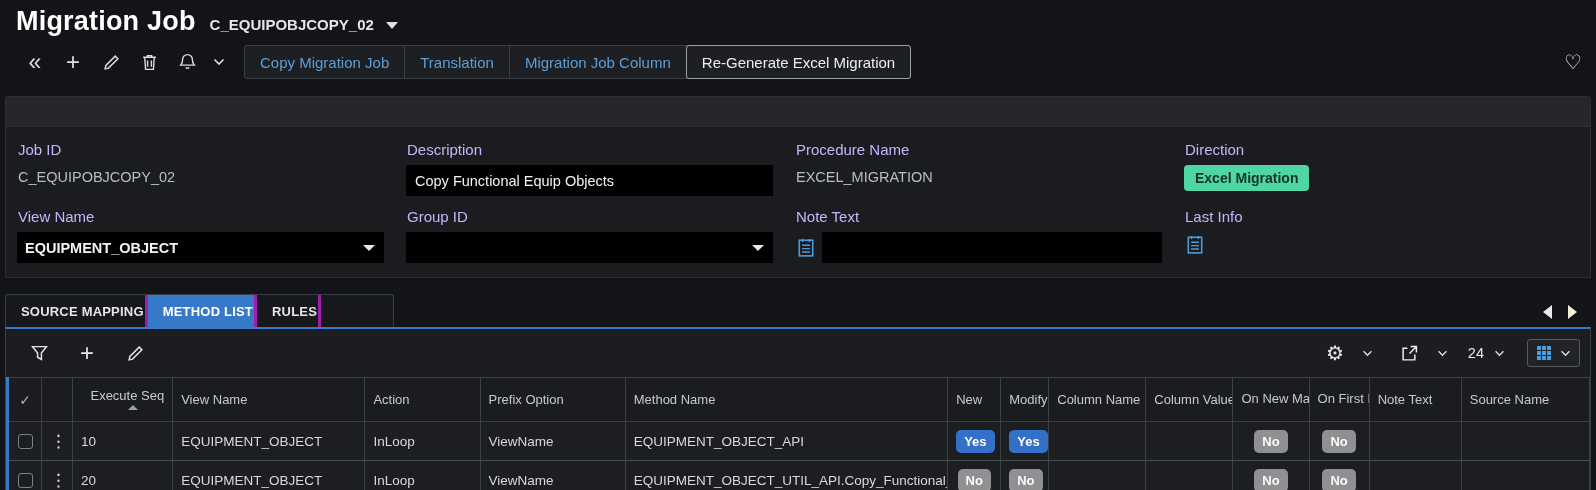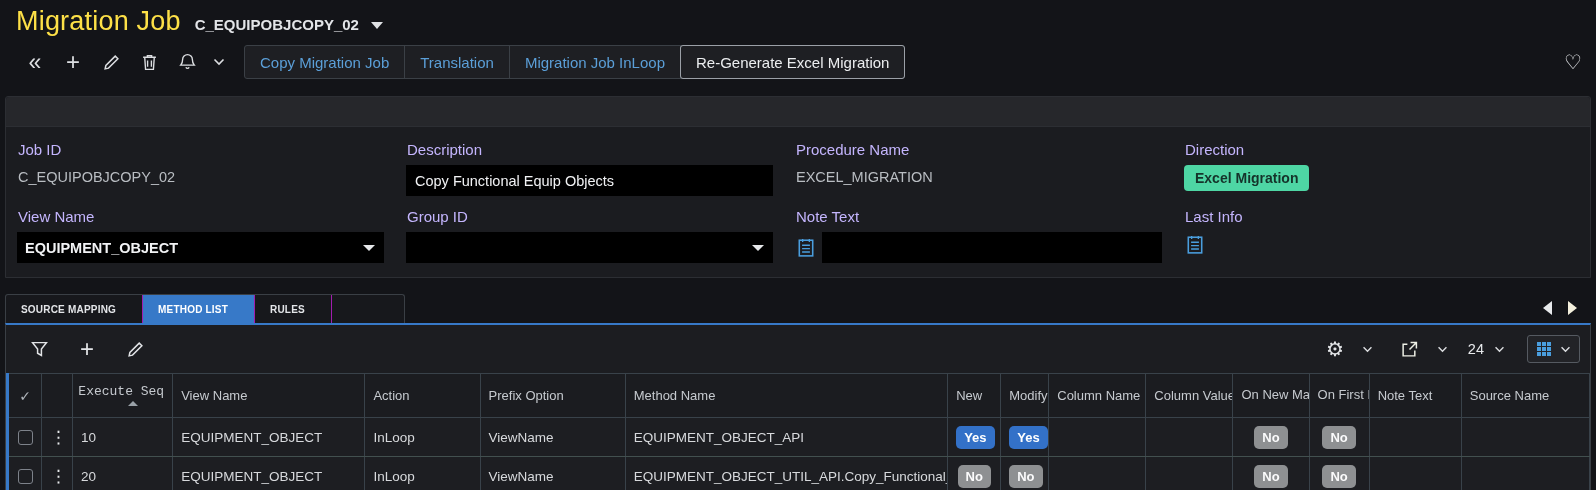--- a/index.html
+++ b/index.html
@@ -4,21 +4,21 @@
 <style>
   * { margin:0; padding:0; box-sizing:border-box; }
   html,body { width:1596px; height:490px; overflow:hidden; }
   body {
     background:#131418;
     font-family:"Liberation Sans","DejaVu Sans",sans-serif;
     color:#d4d6d9;
   }
   
   .page-header { display:flex; align-items:baseline; gap:14px; padding:6px 0 0 16px; height:40px; }
-  .page-title { font-size:27px; font-weight:normal; color:#fde047; letter-spacing:.2px; }
+  .page-title { font-size:27px; font-weight:bold; color:#ffffff; letter-spacing:.2px; }
   .record-id { font-size:15px; font-weight:bold; color:#e3e5e8; }
   .caret-down { display:inline-block; width:0; height:0; border-left:6px solid transparent; border-right:6px solid transparent; border-top:7px solid #dfe1e4; margin-left:8px; position:relative; top:-1px; }
 
   
   .main-toolbar { display:flex; align-items:center; height:44px; padding:0 14px 0 16px; }
   .tool-ico { width:38px; height:30px; display:flex; align-items:center; justify-content:center; color:#dcdee1; font-size:19px; cursor:pointer; background:none; border:none; }
   .tool-ico svg { display:block; }
   .chev-btn { width:26px; }
   .btn-group { display:flex; align-items:stretch; border:1px solid #3b4046; background:#1e1f23; border-radius:3px; margin-left:12px; height:34px; }
   .btn-group .tb-btn { background:none; border:none; border-right:1px solid #3b4046; padding:0 15px; font-size:15px; color:#5b9fd8; cursor:pointer; font-family:inherit; display:flex; align-items:center; }
@@ -36,21 +36,21 @@
   .f-input { width:100%; height:31px; background:#000; border:1px solid #000; color:#f2f3f5; font-size:14.5px; padding:0 8px; font-family:inherit; }
   .f-select { position:relative; width:100%; height:31px; background:#000; display:flex; align-items:center; padding:0 26px 0 8px; color:#f2f3f5; font-size:14.5px; font-weight:bold; cursor:pointer; }
   .f-select .sel-caret { position:absolute; right:9px; top:13px; width:0; height:0; border-left:6px solid transparent; border-right:6px solid transparent; border-top:6px solid #e6e8ea; }
   .badge-dir { display:inline-block; background:#4ed6a4; color:#15332a; font-size:14px; font-weight:bold; padding:5px 11px; border-radius:4px; }
   .note-row { display:flex; align-items:center; gap:5px; }
   .note-ico { width:22px; height:24px; flex:0 0 auto; display:flex; align-items:center; justify-content:center; background:none; border:none; cursor:pointer; }
 
   
   .tabs-row { display:flex; align-items:flex-end; margin:16px 5px 0 5px; }
   .tabs-box { display:flex; border:1px solid #3a3f45; border-bottom:none; background:#17181c; padding-right:72px; border-radius:3px 3px 0 0; }
-  .tab { padding:9px 26px 8px 15px; font-size:10px; font-weight:bold; color:#e3e5e8; background:none; border:none; border-right:1px solid #a21caf; cursor:pointer; font-family:inherit; letter-spacing:.2px; }
+  .tab { padding:9px 1px 8px 15px; font-size:13px; font-weight:bold; color:#e3e5e8; background:none; border:none; border-right:3px solid #a21caf; cursor:pointer; font-family:inherit; letter-spacing:.2px; }
   .tab.active { background:#3779c8; color:#fff; }
   .tab-scrolls { margin-left:auto; display:flex; gap:16px; padding:0 14px 6px 0; }
   .tri { background:none; border:none; cursor:pointer; padding:0; line-height:1; }
   .tri span { display:inline-block; width:0; height:0; }
   .tri-left span { border-top:7px solid transparent; border-bottom:7px solid transparent; border-right:9px solid #e8eaec; }
   .tri-right span { border-top:7px solid transparent; border-bottom:7px solid transparent; border-left:9px solid #f4f0dd; }
 
   
   .grid-panel { margin:0 5px; border:1px solid #3a3f45; border-top:2px solid #3779c8; background:#1c1d21; min-height:188px; }
   .grid-toolbar { display:flex; align-items:center; height:48px; padding:0 10px 0 16px; }
@@ -58,21 +58,21 @@
   .g-ico { width:34px; height:30px; display:flex; align-items:center; justify-content:center; color:#e2e4e7; font-size:18px; background:none; border:none; cursor:pointer; }
   .grid-toolbar .right { margin-left:auto; display:flex; align-items:center; gap:6px; }
   .chev-sm { display:flex; align-items:center; background:none; border:none; cursor:pointer; padding:0 4px; }
   .pagesize { font-size:14.5px; color:#e8eaec; background:none; border:none; font-family:inherit; }
   .viewsel { display:flex; align-items:center; gap:8px; border:1px solid #555a61; border-radius:3px; padding:5px 8px; background:#222327; cursor:pointer; }
 
   
   table.grid { border-collapse:collapse; table-layout:fixed; width:1584px; border-left:3px solid #3779c8; }
   table.grid th, table.grid td { border-right:1px solid #39424a; font-weight:normal; overflow:hidden; white-space:nowrap; }
   thead th { border-top:1px solid #39424a; border-bottom:1px solid #39424a; color:#c6cacf; font-size:13px; height:44px; padding:4px 8px; text-align:left; vertical-align:middle; background:#1b1c20; }
-  thead th.num { text-align:right;font-family:Liberation Mono, monospace; }
+  thead th.num { text-align:right; }
   tbody td { border-bottom:1px solid #42504f; height:39px; font-size:13.5px; color:#d7d9dc; padding:0 8px; background:#1d1e22; }
   tbody td.num { text-align:left; padding-right:10px; }
   tbody td.ctr { text-align:center; }
   .hdr-sort { display:flex; flex-direction:column; align-items:flex-end; line-height:1.15; }
   .sort-caret { width:0; height:0; border-left:5px solid transparent; border-right:5px solid transparent; border-bottom:5px solid #9aa1a8; margin-right:26px; margin-top:2px; }
   .two-line { white-space:normal; line-height:1.25; }
   .cb { width:15px; height:15px; border:1px solid #7d828a; border-radius:3px; background:transparent; display:inline-block; vertical-align:middle; }
   .check-glyph { color:#aeb3b9; font-size:14px; }
   .kebab { color:#e6e8ea; font-size:17px; letter-spacing:0; background:none; border:none; cursor:pointer; }
   .badge { display:inline-block; font-size:13px; font-weight:bold; padding:4px 8px; border-radius:5px; }
@@ -110,21 +110,21 @@
   </button>
   <button class="tool-ico chev-btn">
     <svg width="12" height="8" viewBox="0 0 12 8">
         <path d="M1.5 1.5 L6 6 L10.5 1.5" fill="none" stroke="#dcdee1" stroke-width="1.6"></path>
       </svg>
   </button>
 
   <div class="btn-group">
     <button class="tb-btn">Copy Migration Job</button>
     <button class="tb-btn">Translation</button>
-    <button class="tb-btn">Migration Job InLoop</button>
+    <button class="tb-btn">Migration Job Column</button>
     <button class="tb-btn plain">Re-Generate Excel Migration</button>
   </div>
 
   <button class="heart">♡</button>
 </div>
 
 <div class="form-panel">
   <div class="form-panel-strip"></div>
   <div class="form-grid">
 

